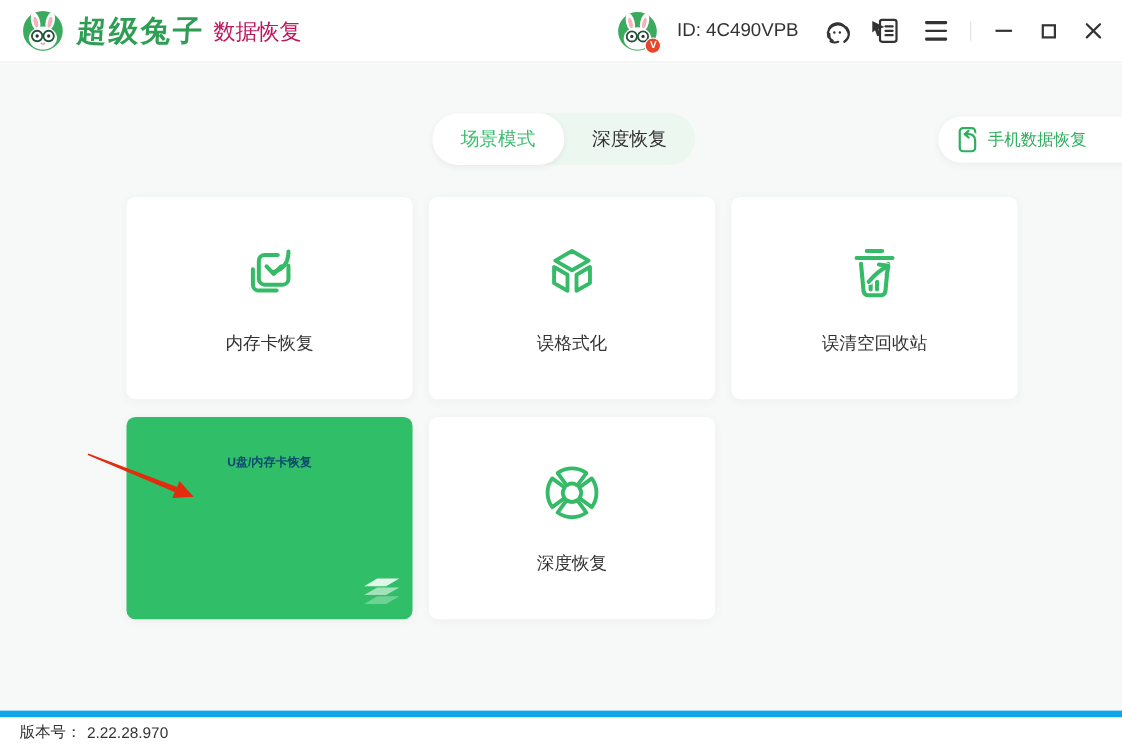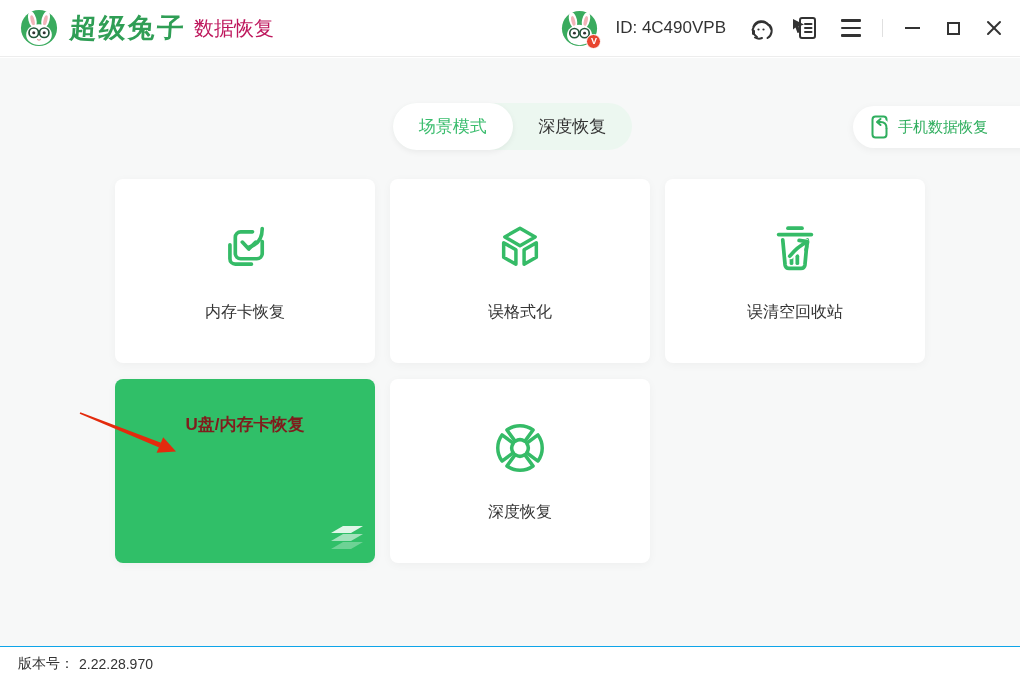--- a/index.html
+++ b/index.html
@@ -50,31 +50,31 @@
     font-size:15px; color:#2fae5e; cursor:pointer; }
 
   .grid { position:absolute; left:115px; top:121px;
     display:grid; grid-template-columns:260px 260px 260px;
     grid-auto-rows:184px; column-gap:15px; row-gap:16px; }
   .card { background:#fff; border-radius:8px; box-shadow:0 2px 10px rgba(0,0,0,0.04);
     display:flex; flex-direction:column; align-items:center; justify-content:center;
     cursor:pointer; position:relative; }
   .card-label { margin-top:26px; font-size:16px; color:#333; }
   .card.green { background:#30bf68; justify-content:flex-start; padding-top:34px; }
-  .g-title { font-size:17px; font-weight:bold; color:#7f1d1d;text-align:right; }
+  .g-title { font-size:11px; font-weight:bold; color:#0c4a6e;text-align:right; }
   .g-desc { margin-top:40px; font-size:14.5px; font-weight:bold; color:#fff;
     line-height:28px; text-align:center; }
   .layers { position:absolute; right:10px; bottom:9px; }
 
   .annot { position:absolute; left:0; top:0; width:1020px; height:588px;
     pointer-events:none; }
 
   
   .footer { position:absolute; bottom:0; left:0; width:100%; height:34px;
-    background:#fff; border-top:1px solid #0ea5e9; display:flex;
+    background:#fff; border-top:6px solid #0ea5e9; display:flex;
     align-items:center; padding-left:18px; font-size:14px; color:#333; }
   .footer .ver { margin-left:5px; }
 
   svg { display:block; }
 </style>
 </head>
 <body>
 
 <div class="window">
 

